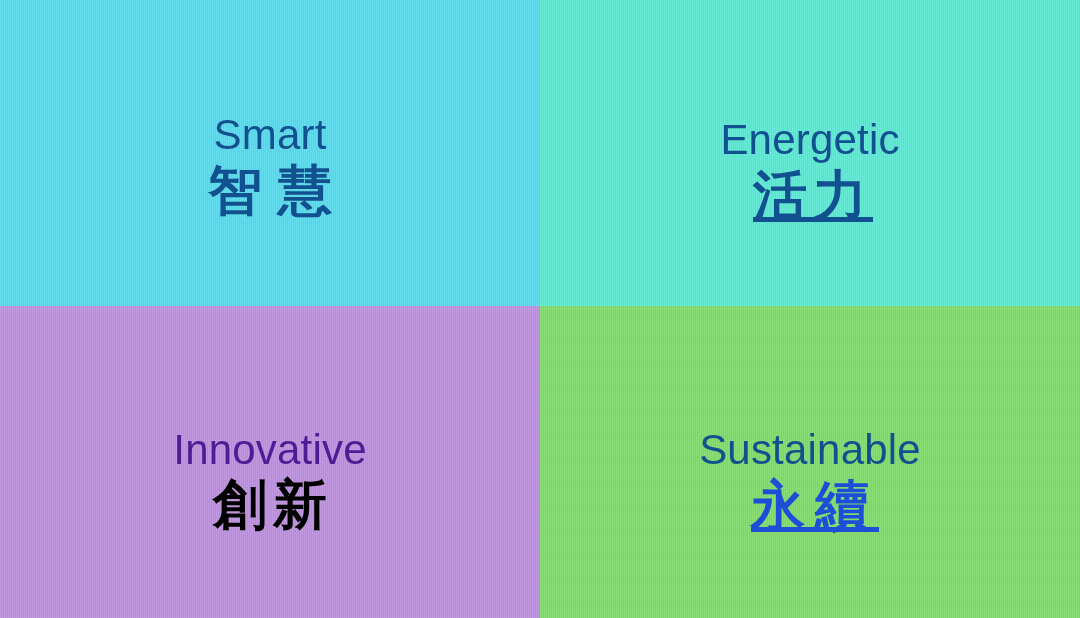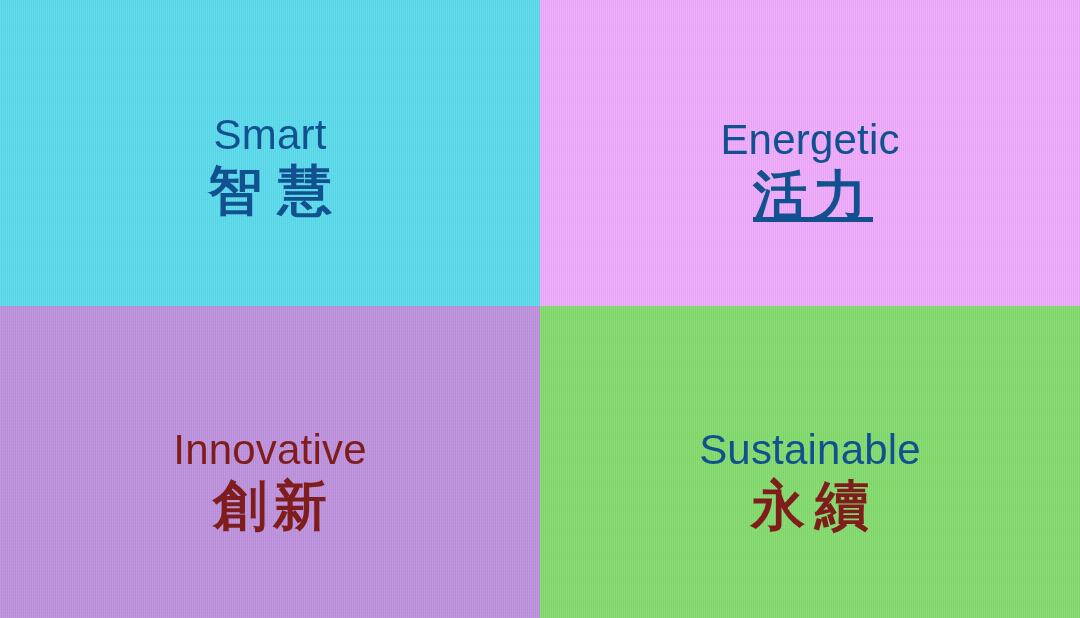--- a/index.html
+++ b/index.html
@@ -89,34 +89,34 @@
 
 <div id="value-grid">
 
   <section class="quadrant" id="quadrant-smart" style="background-color: rgb(91, 220, 237);">
     <div class="quadrant-inner">
       <div class="label-en" style="color: rgb(18, 81, 143);">Smart</div>
       <div class="label-cjk" style="color: rgb(18, 81, 143);">智慧</div>
     </div>
   </section>
 
-  <section class="quadrant" id="quadrant-energetic" style="background-color: #f0abfc;">
+  <section class="quadrant" id="quadrant-energetic" style="background-color: #5eead4;">
     <div class="quadrant-inner">
       <div class="label-en" style="color: rgb(18, 81, 143);">Energetic</div>
       <div class="label-cjk" style="color: rgb(18, 81, 143); text-decoration: underline;">活力</div>
     </div>
   </section>
 
   <section class="quadrant" id="quadrant-innovative" style="background-color: rgb(190, 147, 222);">
     <div class="quadrant-inner">
-      <div class="label-en" style="color: #7f1d1d;">Innovative</div>
-      <div class="label-cjk" style="color: #7f1d1d;">創新</div>
+      <div class="label-en" style="color: #4c1d95;">Innovative</div>
+      <div class="label-cjk" style="color: #000000; font-family: Liberation Serif, serif;">創新</div>
     </div>
   </section>
 
   <section class="quadrant" id="quadrant-sustainable" style="background-color: rgb(132, 220, 110);">
     <div class="quadrant-inner">
       <div class="label-en" style="color: rgb(18, 81, 143);">Sustainable</div>
-      <div class="label-cjk" style="color: #7f1d1d;">永續</div>
+      <div class="label-cjk" style="color: #1d4ed8; text-decoration: underline;">永續</div>
     </div>
   </section>
 
 </div>
 
 </body></html>

